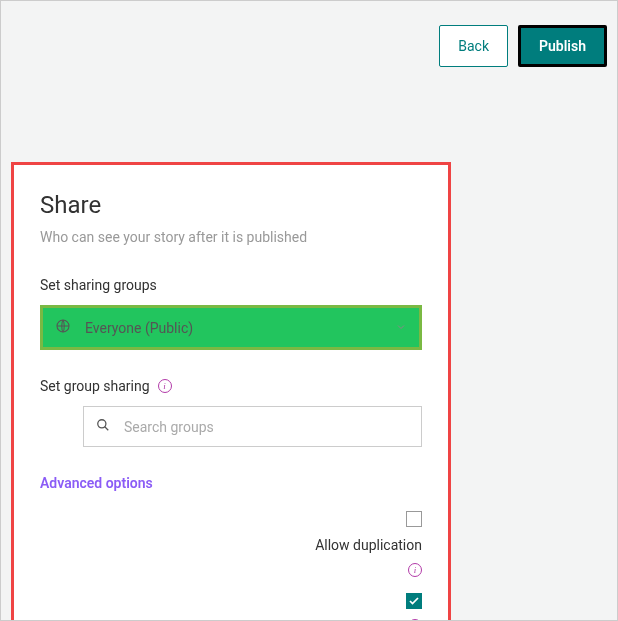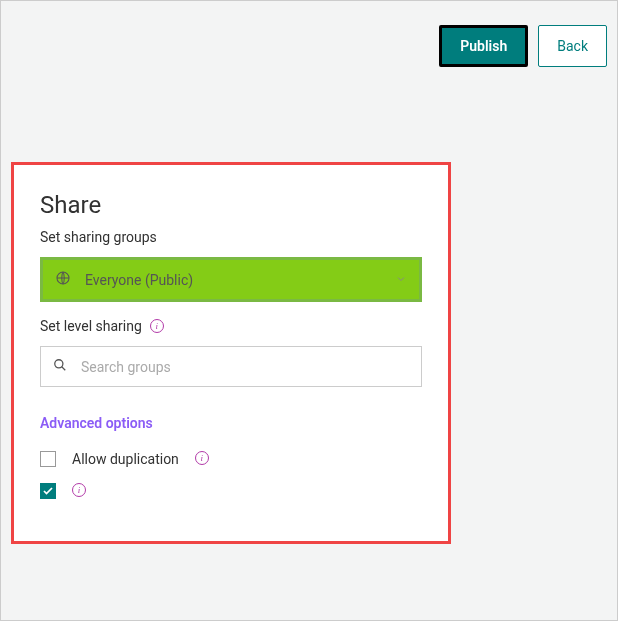--- a/index.html
+++ b/index.html
@@ -63,64 +63,66 @@
       display: flex;
       align-items: center;
       gap: 8px;
     }
     .select-box {
       border: 3px solid #7ab943;
       display: flex;
       align-items: flex-start;
       padding: 10px 12px;
       cursor: pointer;
-      margin-bottom: 16px;
-      background: #84cc16;
+      margin-bottom: 28px;
+      background: #22c55e;
     }
     .select-inner {
       flex: 1;
       display: flex;
       align-items: center;
       gap: 14px;
       font-size: 14px;
       color: #555;
     }
     .chevron {
       color: #888;
     }
     .search-box {
       border: 1px solid #ccc;
       display: flex;
       align-items: center;
       padding: 10px 12px;
       margin-bottom: 28px;
       gap: 14px;
+      margin-left: 43px;
     }
     .search-box input {
       border: none;
       outline: none;
       flex: 1;
       font-size: 14px;
       color: #555;
       font-family: inherit;
     }
     .search-box input::placeholder { color: #aaa; }
     .adv-title {
       font-size: 14px;
       font-weight: 600;
       color: #8b5cf6;
       margin-bottom: 20px;
     }
     .check-row {
       display: flex;
-      align-items: flex-start;
-      gap: 16px;
+      align-items: flex-end;
+      gap: 10px;
       margin-bottom: 16px;
       font-size: 14px;
       color: #323232;
+      flex-direction: column;
     }
     .checkbox {
       width: 16px;
       height: 16px;
       border: 1px solid #999;
       background: #fff;
       display: inline-flex;
       align-items: center;
       justify-content: center;
       cursor: pointer;
@@ -142,26 +144,27 @@
       justify-content: center;
       font-style: italic;
       font-family: Georgia, serif;
       cursor: pointer;
     }
   </style>
 </head>
 <body>
 
 <div class="topbar">
+  <button class="btn btn-back">Back</button>
   <button class="btn btn-publish">Publish</button>
-  <button class="btn btn-back">Back</button>
 </div>
 
 <div class="panel">
   <h1 class="panel-title">Share</h1>
+  <p class="panel-subtitle">Who can see your story after it is published</p>
 
   <div class="section-label">Set sharing groups</div>
   <div class="select-box">
     <div class="select-inner">
       <span>
         <svg width="16" height="16" viewBox="0 0 24 24" fill="none" stroke="#555" stroke-width="1.6">
           <circle cx="12" cy="12" r="9"></circle>
           <path d="M3 12h18"></path>
           <path d="M12 3c2.5 3 2.5 15 0 18"></path>
           <path d="M12 3c-2.5 3-2.5 15 0 18"></path>
@@ -170,21 +173,21 @@
       <span>Everyone (Public)</span>
     </div>
     <span class="chevron">
       <svg width="12" height="12" viewBox="0 0 24 24" fill="none" stroke="#888" stroke-width="2">
         <polyline points="6 9 12 15 18 9"></polyline>
       </svg>
     </span>
   </div>
 
   <div class="section-label">
-    <span>Set level sharing</span>
+    <span>Set group sharing</span>
     <span class="info-icon">i</span>
   </div>
   <div class="search-box">
     <span>
       <svg width="14" height="14" viewBox="0 0 24 24" fill="none" stroke="#555" stroke-width="2.2">
         <circle cx="10" cy="10" r="7"></circle>
         <line x1="21" y1="21" x2="15" y2="15"></line>
       </svg>
     </span>
     <input type="text" placeholder="Search groups" style="">

